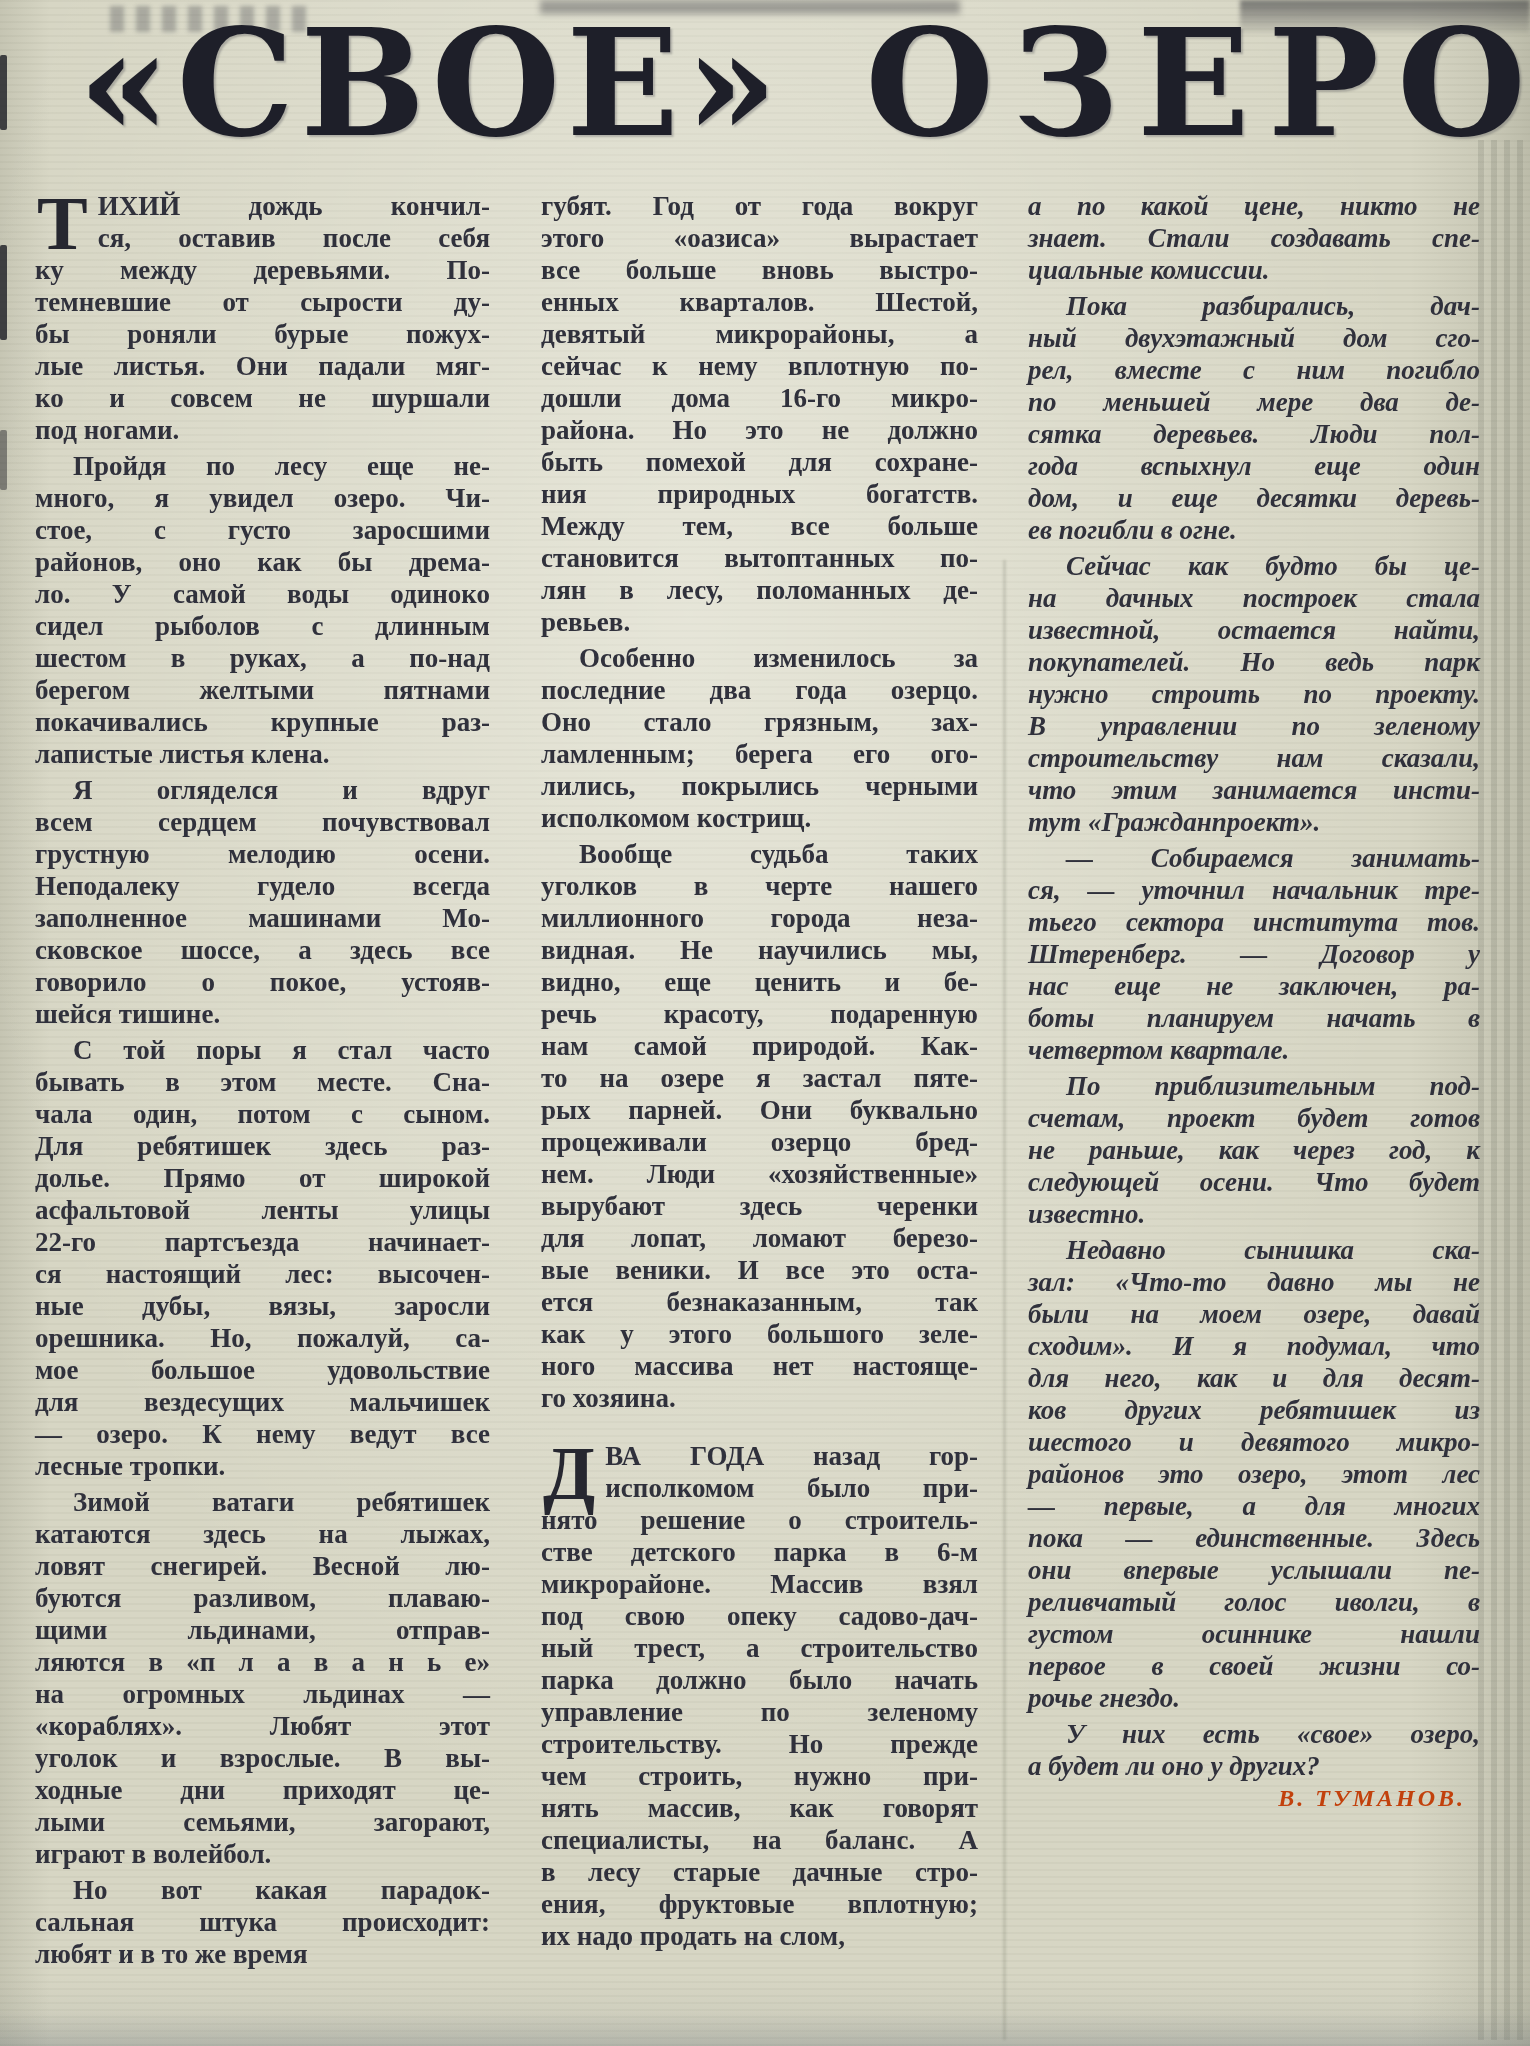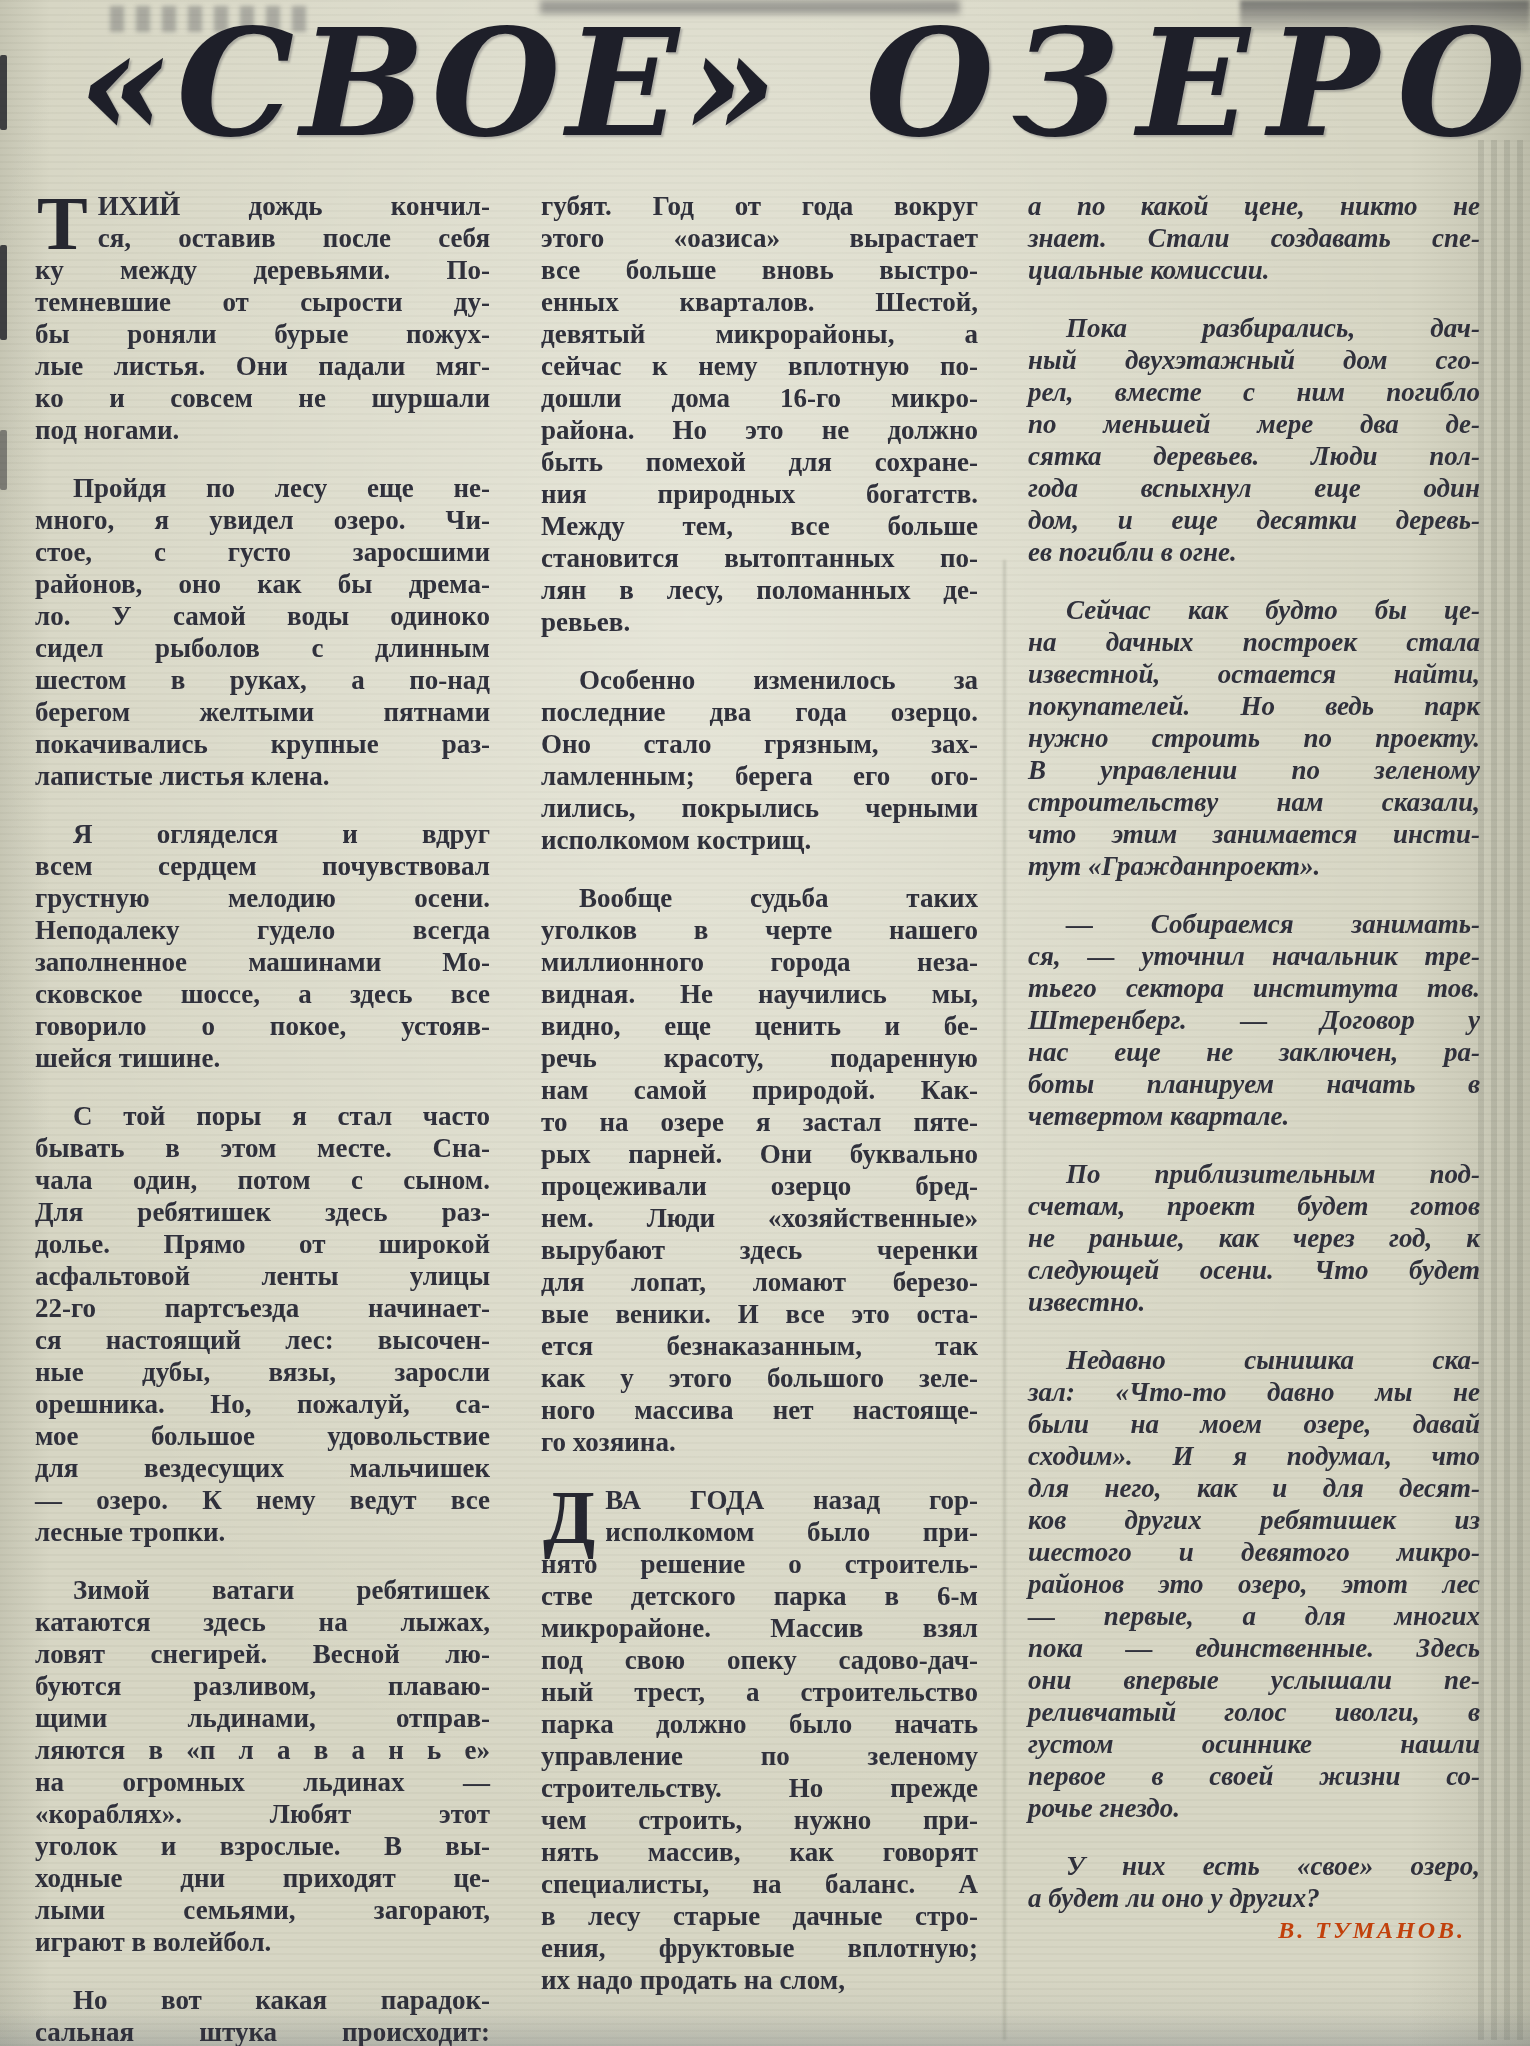--- a/index.html
+++ b/index.html
@@ -18,40 +18,40 @@
     color: #2d2e38;
   }
   
   .masthead {
     position: absolute; left: 0; top: 2px; width: 1530px; height: 170px;
     display: flex; justify-content: space-between; align-items: baseline;
     padding: 0; box-sizing: border-box;
   }
   .title-part {
     font-family: "DejaVu Serif", serif;
-    font-style: italic; font-weight: 700;
+    font-weight: 700;
     font-size: 148px; line-height: 162px;
     color: #1e1f29;
     white-space: nowrap;
     text-shadow: 2px 2px 2px rgba(40,40,50,0.25);
   }
   .title-left  { margin-left: 78px; letter-spacing: 6px; }
   .title-right { margin-right: -14px; letter-spacing: 18px; }
   
   .col {
     position: absolute; top: 190px;
     font-size: 27px; font-weight: 700;
     line-height: 32px;
     color: #30313c;
   }
   .col-1 { left: 35px;   width: 455px; }
   .col-2 { left: 541px;  width: 437px; }
   .col-3 { left: 1028px; width: 452px; font-style: italic; }
   .par { overflow: visible; }
-  .par.gap    { margin-top: 26px; }
+  .par.gap    { margin-top: 4px; }
   .par.gap-lg { margin-top: 26px; }
   .ln {
     text-align: justify;
     text-align-last: justify;
     text-justify: inter-word;
     min-height: 32px;
   }
   .ln.end { text-align-last: left; }
   .ln.ind { text-indent: 38px; }
   .dropcap {

